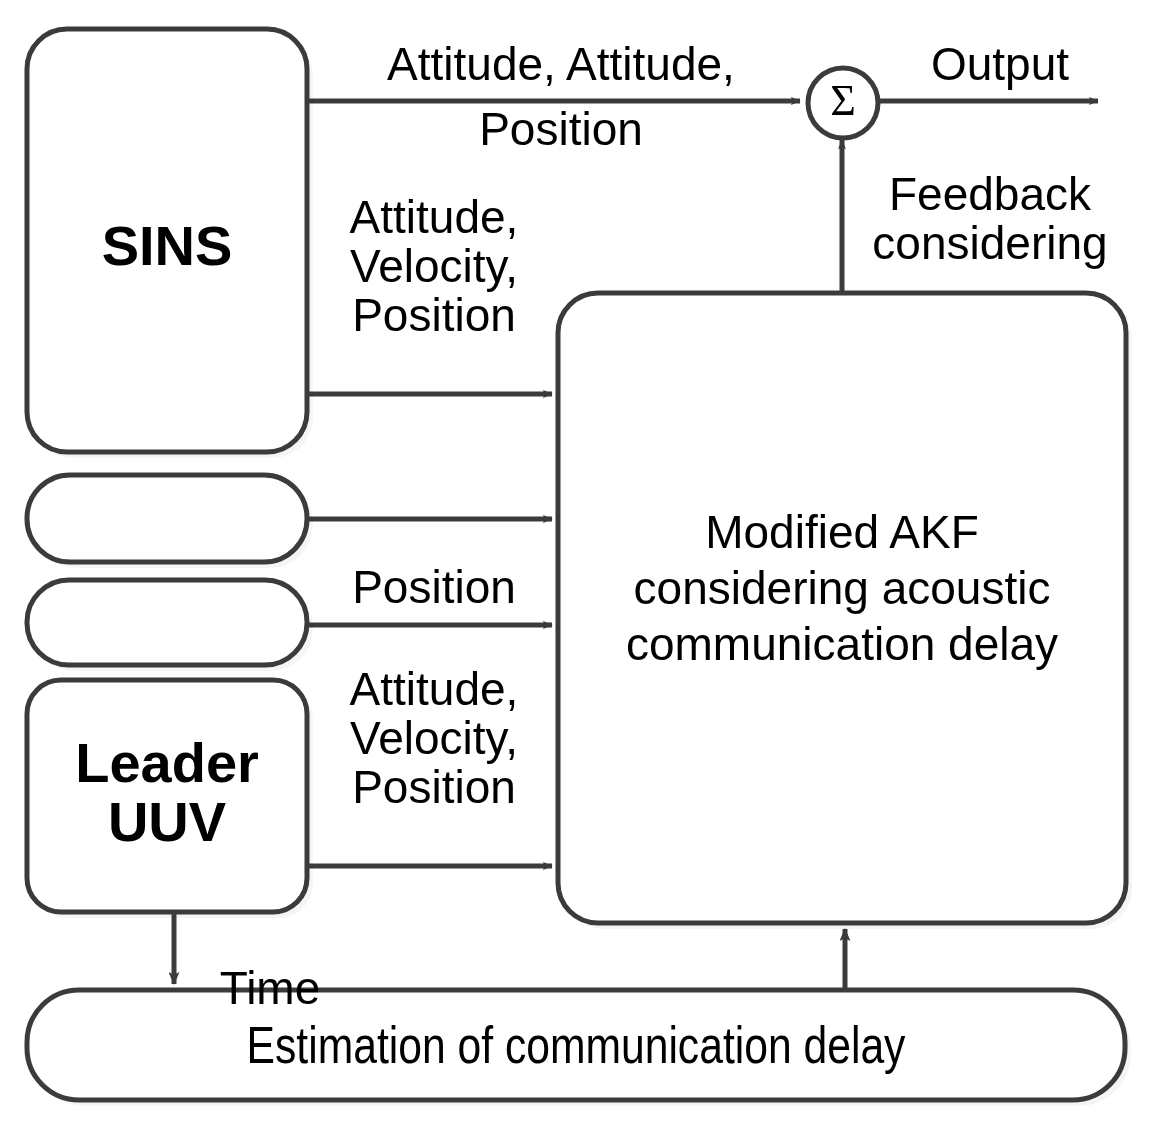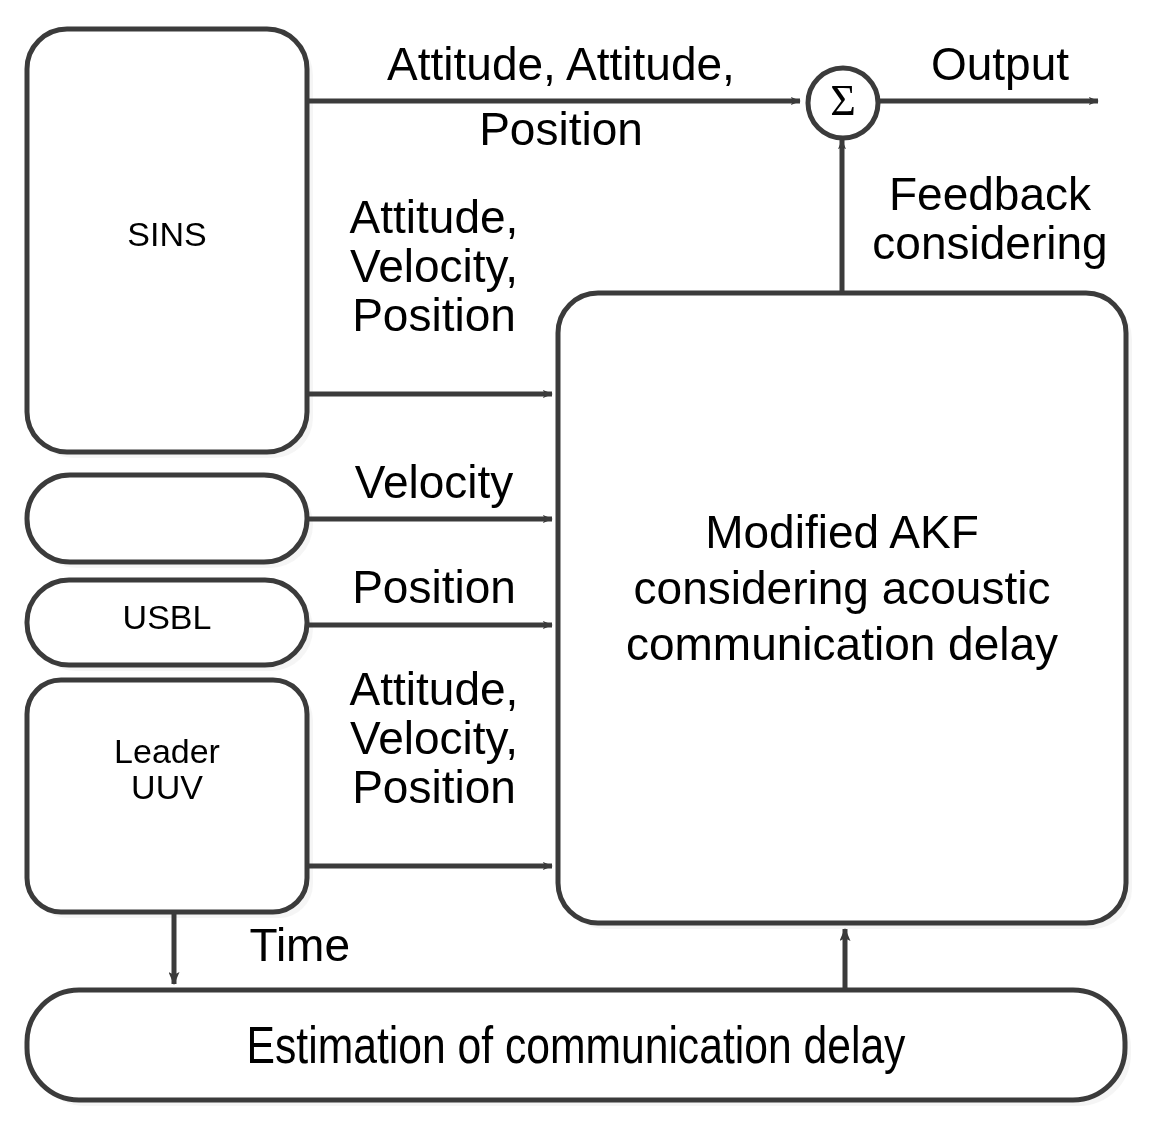--- a/index.html
+++ b/index.html
@@ -26,21 +26,22 @@
     position: absolute;
     color: #000000;
     font-family: "Liberation Sans", sans-serif;
     font-weight: 400;
     line-height: 1.06;
     text-align: center;
     white-space: pre;
     pointer-events: none;
   }
   .block-label {
-    font-size: 34px;
+    font-size: 56px;
+    font-weight: bold;
   }
   .edge-label {
     font-size: 46px;
   }
   .akf-label {
     font-size: 46px;
     line-height: 1.22;
   }
   .bottom-label {
     font-size: 52px;
@@ -106,21 +107,20 @@
 
       <line x1="845" y1="990" x2="845" y2="929" marker-end="url(#arrowheadbig)"></line>
     </g>
 
     <circle cx="843" cy="103" r="35" fill="#ffffff" stroke="#3b3b3b" stroke-width="5"></circle>
   </svg>
 
   <div class="lbl block-label" style="left:27px; top:216px; width:280px;">SINS</div>
 
 
-  <div class="lbl block-label" style="left:27px; top:599px; width:280px;">USBL</div>
 
   <div class="lbl block-label" style="left:27px; top:733px; width:280px;">Leader
 UUV</div>
 
   <div class="lbl akf-label" style="left:558px; top:504px; width:568px;">Modified AKF
 considering acoustic
 communication delay</div>
 
   <div class="lbl bottom-label" style="left:27px; top:1018px; width:1098px;">Estimation of communication delay</div>
 
@@ -132,23 +132,22 @@
 
   <div class="lbl edge-label" style="left:890px; top:40px; width:220px;">Output</div>
 
   <div class="lbl edge-label" style="left:860px; top:170px; width:260px;">Feedback
 considering</div>
 
   <div class="lbl edge-label" style="left:318px; top:193px; width:232px;">Attitude,
 Velocity,
 Position</div>
 
-  <div class="lbl edge-label" style="left:318px; top:458px; width:232px;">Velocity</div>
 
   <div class="lbl edge-label" style="left:318px; top:563px; width:232px;">Position</div>
 
   <div class="lbl edge-label" style="left:318px; top:665px; width:232px;">Attitude,
 Velocity,
 Position</div>
 
-  <div class="lbl edge-label" style="left:190px; top:921px; width:160px; text-align:right;">Time</div>
+  <div class="lbl edge-label" style="left:190px; top:964px; width:160px; text-align:center;">Time</div>
 
 </div>
 
 </body></html>

